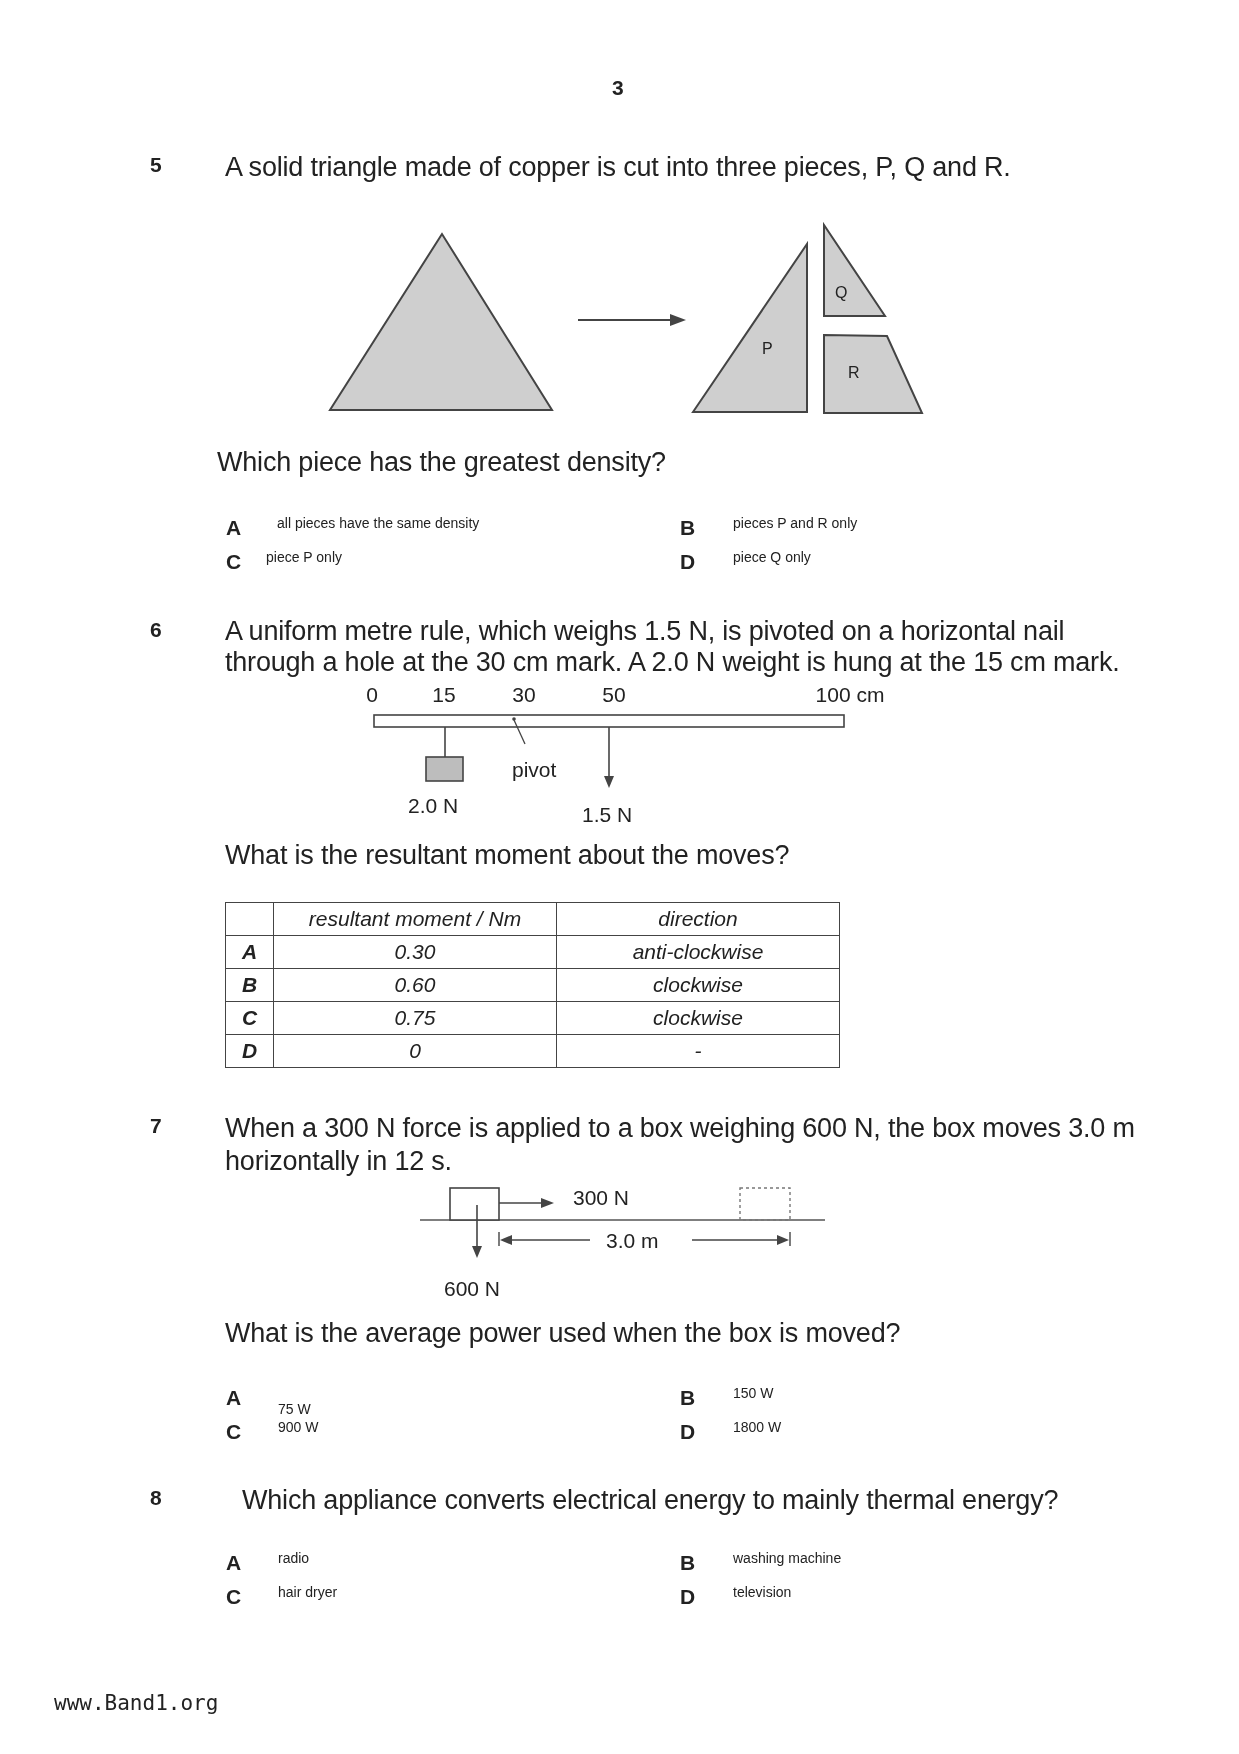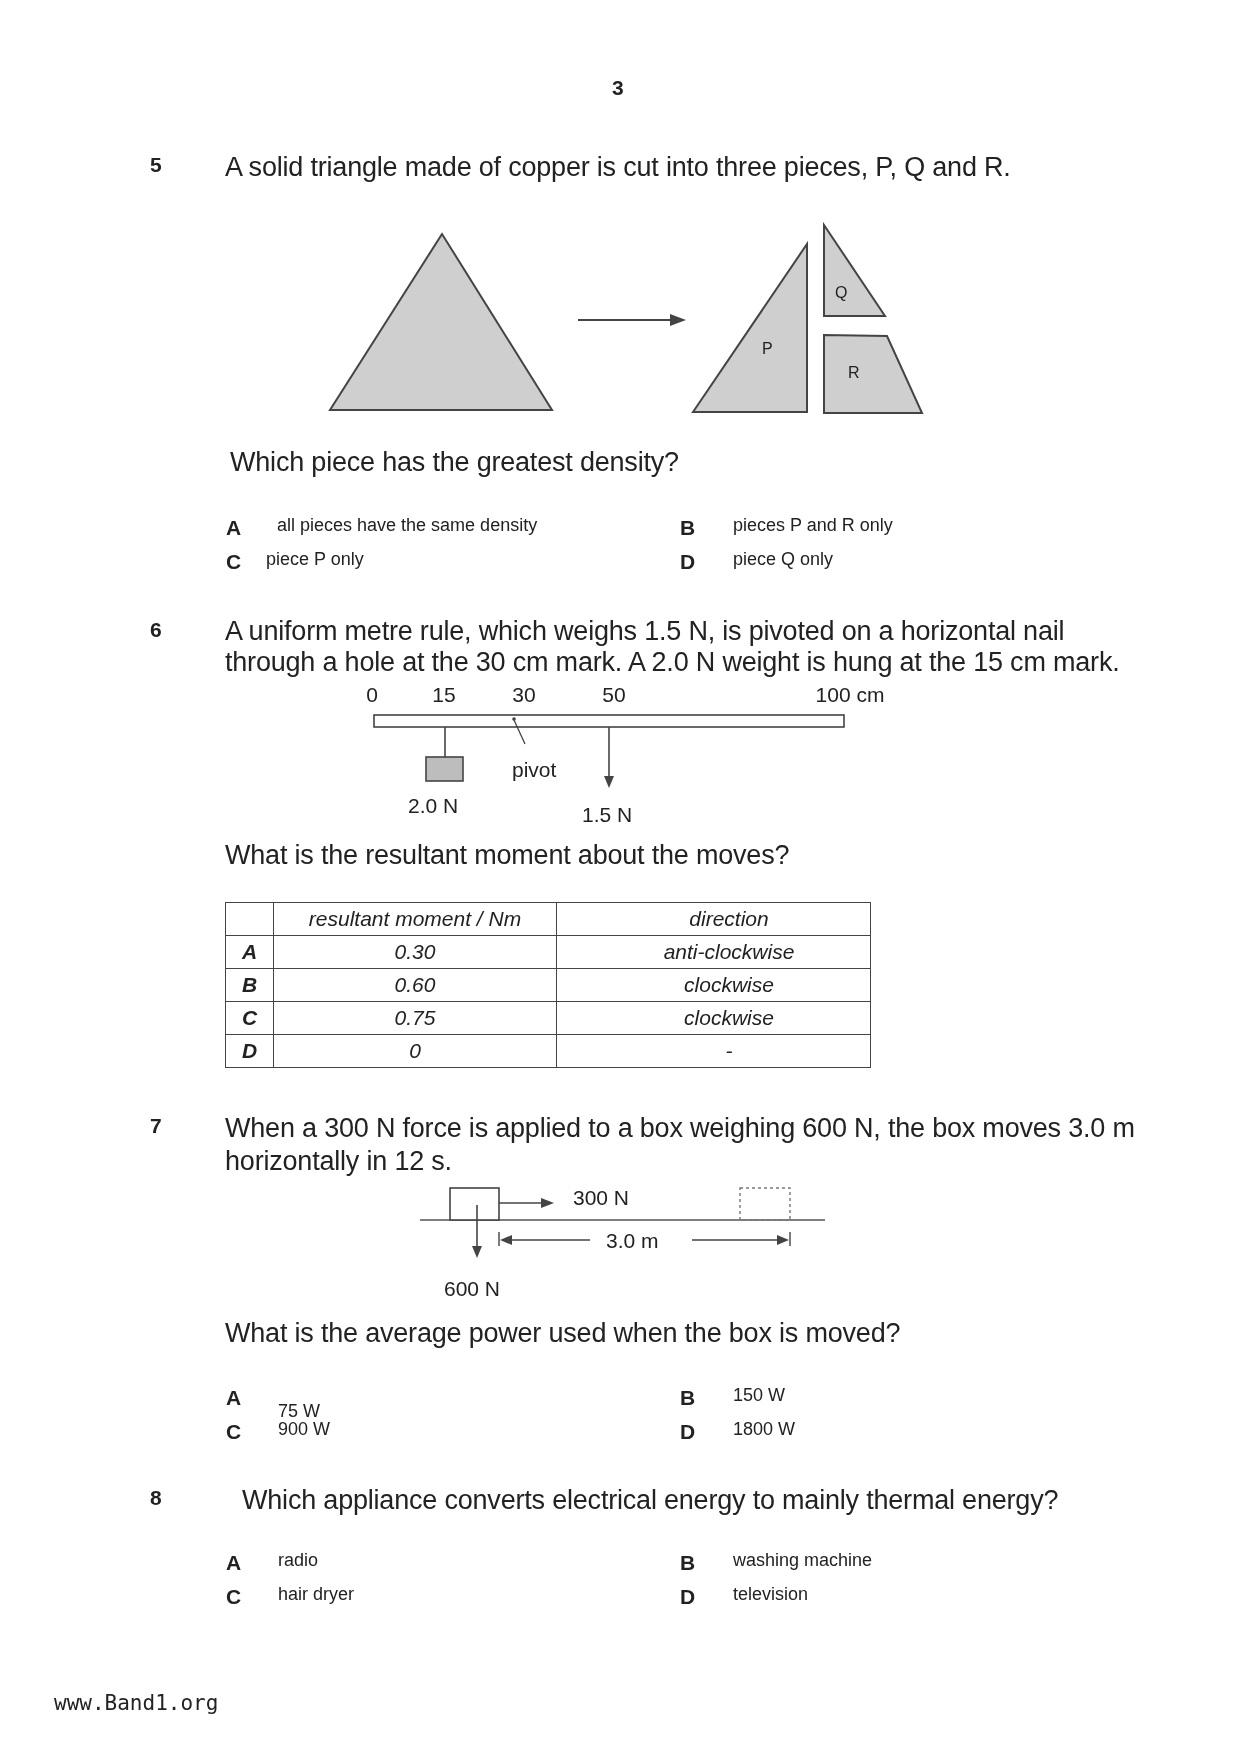--- a/index.html
+++ b/index.html
@@ -3,29 +3,29 @@
 <meta charset="utf-8">
 <style>
   html, body { margin: 0; padding: 0; background: #ffffff; }
   body { width: 1239px; height: 1754px; position: relative; overflow: hidden;
          font-family: "Liberation Sans", sans-serif; color: #222; }
   .abs { position: absolute; white-space: nowrap; }
   .page-num { left: 612px; top: 76px; font-size: 21px; font-weight: bold; }
   .qnum { font-size: 21px; font-weight: bold; left: 150px; }
   .text { font-size: 27px; letter-spacing: -0.2px; }
   .opt-letter { font-size: 21px; font-weight: bold; }
-  .opt-text { font-size: 18px; }
+  .opt-text { font-size: 14px; }
   .footer { left: 54px; top: 1691px; font-family: "DejaVu Sans Mono", monospace; font-size: 21px; color: #222; }
   svg text { font-family: "Liberation Sans", sans-serif; fill: #222; }
   table.moments { position: absolute; left: 225px; top: 902px; border-collapse: collapse;
                   font-size: 21px; font-style: italic; }
   table.moments td { border: 1.5px solid #444; height: 32px; text-align: center; padding: 0; }
   table.moments td.lbl { width: 47px; font-weight: bold; }
   table.moments td.c1 { width: 282px; }
-  table.moments td.c2 { width: 282px; padding-left: 31px; }
+  table.moments td.c2 { width: 282px; }
 </style>
 </head>
 <body>
 
 <div class="abs page-num">3</div>
 
 <div>
   <div class="abs qnum" style="top:153px">5</div>
   <div class="abs text" style="left:225px; top:152px">A solid triangle made of copper is cut into three pieces, P, Q and R.</div>
 
@@ -44,21 +44,21 @@
     <g>
       <polygon points="504,15 504,106 565,106" fill="#cfcfcf" stroke="#444" stroke-width="2"></polygon>
       <text x="515" y="88" font-size="16" font-family="Liberation Serif, serif">Q</text>
     </g>
     <g>
       <polygon points="504,125 567,126 602,203 504,203" fill="#cfcfcf" stroke="#444" stroke-width="2"></polygon>
       <text x="528" y="168" font-size="16" font-family="Liberation Serif, serif">R</text>
     </g>
   </svg>
 
-  <div class="abs text" style="left:230px; top:447px">Which piece has the greatest density?</div>
+  <div class="abs text" style="left:217px; top:447px">Which piece has the greatest density?</div>
 
   <div>
     <div>
       <span class="abs opt-letter" style="left:226px; top:516px">A</span>
       <span class="abs opt-text" style="left:277px; top:515px">all pieces have the same density</span>
     </div>
     <div>
       <span class="abs opt-letter" style="left:680px; top:516px">B</span>
       <span class="abs opt-text" style="left:733px; top:515px">pieces P and R only</span>
     </div>

